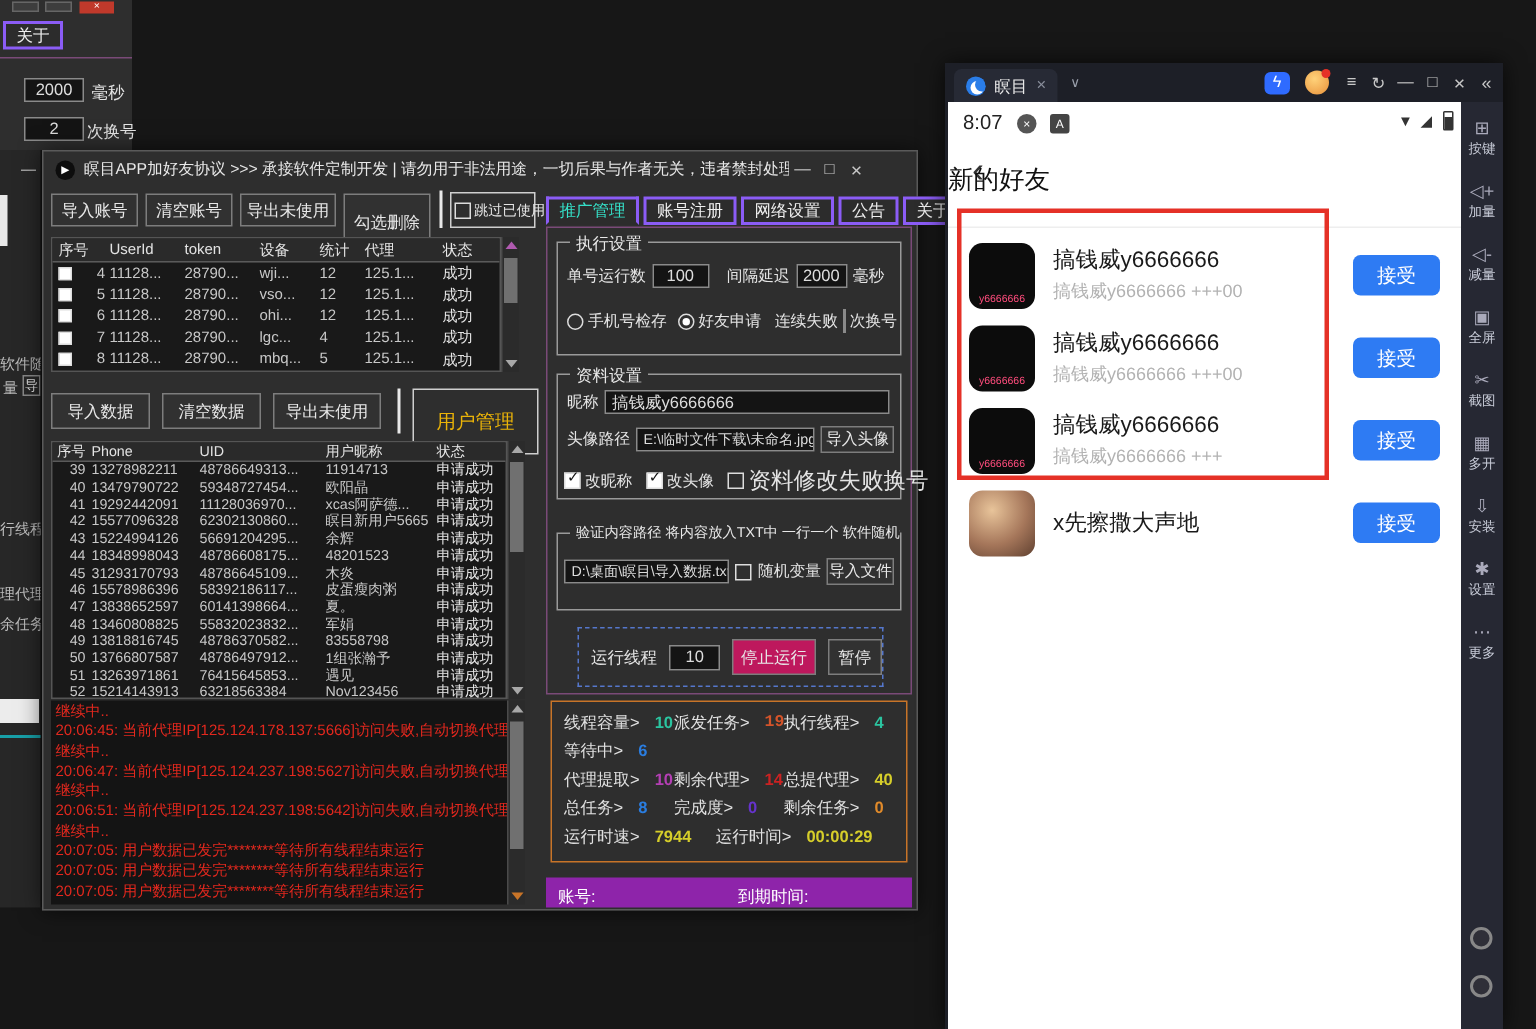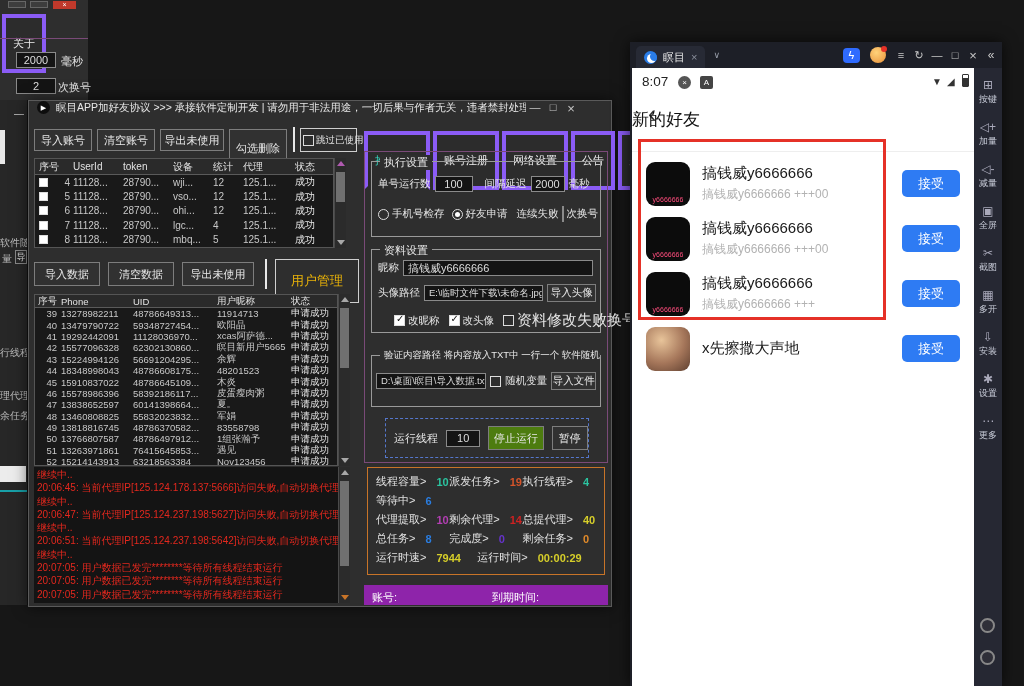--- a/index.html
+++ b/index.html
@@ -32,21 +32,21 @@
 .d-num{width:26px;text-align:right;padding-right:4px}
 .d-ph{width:72px}.d-uid{width:84px}.d-nick{width:74px}.d-st{width:48px;color:#e6e6e6}
 
 .sb{position:absolute;width:12px;background:#2b2b2b;border-left:1px solid #4a4a4a}
 .sbth{position:absolute;left:1px;width:9px;background:#707070}
 .arr{width:0;height:0;border-left:4px solid transparent;border-right:4px solid transparent;margin:3px auto 0}
 .arr.up{border-bottom:5px solid #b05ab0}
 .arr.up.gray{border-bottom:5px solid #a8a8a8}
 .arr.dn{border-top:5px solid #a8a8a8}
 
-.tab{border:4px solid #8b5cf6;background:#2c2c2c;color:#eee;font-size:11px;padding:18px 7px;white-space:nowrap}
+.tab{border:2px solid #8b5cf6;background:#2c2c2c;color:#eee;font-size:11px;padding:0 7px;white-space:nowrap}
 .tab.active{color:#35e0c8;border-bottom-color:#2c2c2c}
 
 .srow{display:flex;align-items:center;height:19px}
 .stat{display:flex;align-items:center;width:33.3%}
 .srow.two .stat{width:46%}
 .stat .lb{font-size:11px;color:#e0e0e0;white-space:nowrap}
 .stat b{font-size:11px;margin-left:10px;white-space:nowrap}
 .logline{font-size:10px;color:#e3281e;line-height:13.3px;white-space:nowrap}
 
 .emu-side-item{display:flex;flex-direction:column;align-items:center;height:42px;color:#c8ccd8}
@@ -89,21 +89,21 @@
     <div class="abs" style="left:15px;top:150px;width:12px;height:14px;border:1px solid #888;color:#ddd;font-size:9px;text-align:center;line-height:13px">导</div>
     <div class="abs nw" style="left:0;top:246px;width:28px;color:#bbb;font-size:10px">行线程</div>
     <div class="abs nw" style="left:0;top:289px;width:28px;color:#bbb;font-size:10px">理代理&gt;</div>
     <div class="abs nw" style="left:0;top:309px;width:28px;color:#bbb;font-size:10px">余任务&gt;</div>
     <div class="abs" style="left:0;top:366px;width:26px;height:16px;background:#ececec"></div>
     <div class="abs" style="left:0;top:390px;width:28px;height:2px;background:#18a0a8"></div>
   </div>
 
   <div class="abs" style="left:28px;top:100px;width:584px;height:507px;background:#2e2e2e;border:1px solid #5a5a5a;box-shadow:0 0 14px rgba(0,0,0,.6)">
 
-    <div class="abs" style="left:0;top:0;width:584px;height:24px;display:flex;">
+    <div class="abs" style="left:0;top:0;width:584px;height:24px;display:flex;align-items:center">
       <div style="width:13px;height:13px;border-radius:50%;background:#0d0d0d;color:#fff;font-size:7px;display:flex;align-items:center;justify-content:center;margin:0 6px 0 8px">▶</div>
       <div class="nw" style="width:470px;color:#e8e8e8;font-size:10.5px">瞑目APP加好友协议   &gt;&gt;&gt;  承接软件定制开发   |   请勿用于非法用途，一切后果与作者无关，违者禁封处理</div>
       <span class="wctl">—</span>
       <span class="wctl">□</span>
       <span class="wctl" style="font-size:13px">×</span>
     </div>
 
     <div class="abs btn" style="left:5px;top:28px;width:58px;height:22px">导入账号</div>
     <div class="abs btn" style="left:68px;top:28px;width:58px;height:22px">清空账号</div>
     <div class="abs btn" style="left:131px;top:28px;width:64px;height:22px">导出未使用</div>
@@ -257,21 +257,21 @@
           <div class="trow">
             <span class="d-num">44</span>
             <span class="d-ph">18348998043</span>
             <span class="d-uid">48786608175...</span>
             <span class="d-nick">48201523</span>
             <span class="d-st">申请成功</span>
           </div>
 
           <div class="trow">
             <span class="d-num">45</span>
-            <span class="d-ph">15910837022</span>
+            <span class="d-ph">31293170793</span>
             <span class="d-uid">48786645109...</span>
             <span class="d-nick">木炎</span>
             <span class="d-st">申请成功</span>
           </div>
 
           <div class="trow">
             <span class="d-num">46</span>
             <span class="d-ph">15578986396</span>
             <span class="d-uid">58392186117...</span>
             <span class="d-nick">皮蛋瘦肉粥</span>
@@ -386,21 +386,21 @@
         <span class="gt">资料设置</span>
         <div style="display:flex;align-items:center;gap:4px;margin:10px 4px 0 6px">
           <span class="lbl" style="font-size:10.5px">昵称</span>
           <div class="inp lft" style="width:190px;height:16px">搞钱威y6666666</div>
         </div>
         <div style="display:flex;align-items:center;gap:4px;margin:8px 4px 0 6px">
           <span class="lbl" style="font-size:10.5px">头像路径</span>
           <div class="inp lft" style="width:123px;height:16px;font-size:9.5px">E:\临时文件下载\未命名.jpg</div>
           <div class="btn" style="width:50px;height:18px;font-size:10.5px">导入头像</div>
         </div>
-        <div style="display:flex;align-items:center;gap:3px;margin:9px 4px 0 22px">
+        <div style="display:flex;align-items:center;gap:3px;margin:9px 4px 0 4px">
           <span class="cbx on"></span>
           <span class="lbl" style="font-size:10.5px">改昵称</span>
           <span class="cbx on" style="margin-left:6px"></span>
           <span class="lbl" style="font-size:10.5px">改头像</span>
           <span class="cbx" style="margin-left:6px"></span>
           <span class="lbl" style="font-size:15px">资料修改失败换号</span>
         </div>
       </div>
 
       <div class="grp" style="left:6px;top:203px;width:230px;height:52px">
@@ -409,35 +409,35 @@
           <div class="inp lft" style="width:118px;height:16px;font-size:9.5px">D:\桌面\瞑目\导入数据.txt</div>
           <span class="cbx"></span>
           <span class="lbl" style="font-size:10.5px">随机变量</span>
           <div class="btn" style="width:48px;height:18px;font-size:10.5px">导入文件</div>
         </div>
       </div>
 
       <div class="abs" style="left:20px;top:266px;width:204px;height:40px;border:1px dashed #5577cc;display:flex;align-items:center;gap:8px;padding-left:8px">
         <span class="lbl">运行线程</span>
         <div class="inp" style="width:36px;height:17px">10</div>
-        <div class="btn" style="width:58px;height:24px;background:#4d7c0f">停止运行</div>
+        <div class="btn" style="width:58px;height:24px;background:#be185d">停止运行</div>
         <div class="btn" style="width:38px;height:24px">暂停</div>
       </div>
     </div>
 
     <div class="abs" style="left:338px;top:366px;width:238px;height:108px;border:1px solid #c87428;padding:4px 8px">
       <div class="srow">
 
       <span class="stat">
             <span class="lb">线程容量&gt;</span>
             <b style="color: rgb(43, 196, 160);">10</b>
           </span>
           <span class="stat">
             <span class="lb">派发任务&gt;</span>
-            <b style="color: rgb(213, 84, 42);">19</b>
+            <b style="color: rgb(213, 84, 42); font-family: Liberation Mono, monospace;">19</b>
           </span>
           <span class="stat">
             <span class="lb">执行线程&gt;</span>
             <b style="color: rgb(43, 196, 160);">4</b>
           </span>
         </div>
       <div class="srow">
 
       <span class="stat">
             <span class="lb">等待中&gt;</span>

